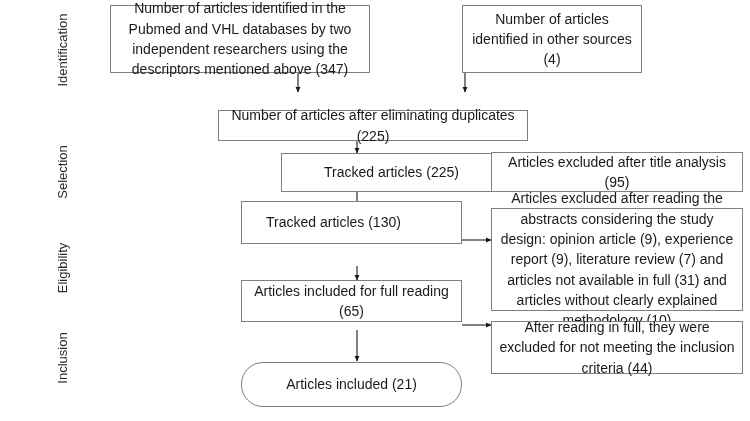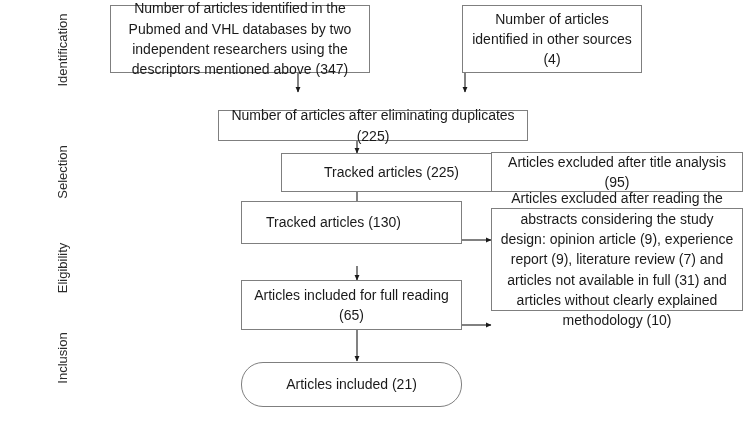--- a/index.html
+++ b/index.html
@@ -100,22 +100,25 @@
   </div>
 
   <div class="node left-ish" style="left:241px; top:201px; width:221px; height:43px;">
     <span class="txt">Tracked articles (130)</span>
   </div>
 
   <div class="node" style="left:491px; top:208px; width:252px; height:103px;">
     <span class="txt">Articles excluded after reading the abstracts considering the study design: opinion article (9), experience report (9), literature review (7) and articles not available in full (31) and articles without clearly explained methodology (10)</span>
   </div>
 
-  <div class="node" style="left:241px; top:280px; width:221px; height:50px;">
+  <div class="node" style="left:241px; top:280px; width:221px; height:42px;">
     <span class="txt">Articles included for full reading (65)</span>
   </div>
 
+  <div class="node" style="left:491px; top:321px; width:252px; height:53px;">
+    <span class="txt">After reading in full, they were excluded for not meeting the inclusion criteria (44)</span>
+  </div>
 
   <div class="node" style="left:241px; top:362px; width:221px; height:45px;border-radius:22px;">
     <span class="txt">Articles included (21)</span>
   </div>
 
 </div>
 
 </body></html>

